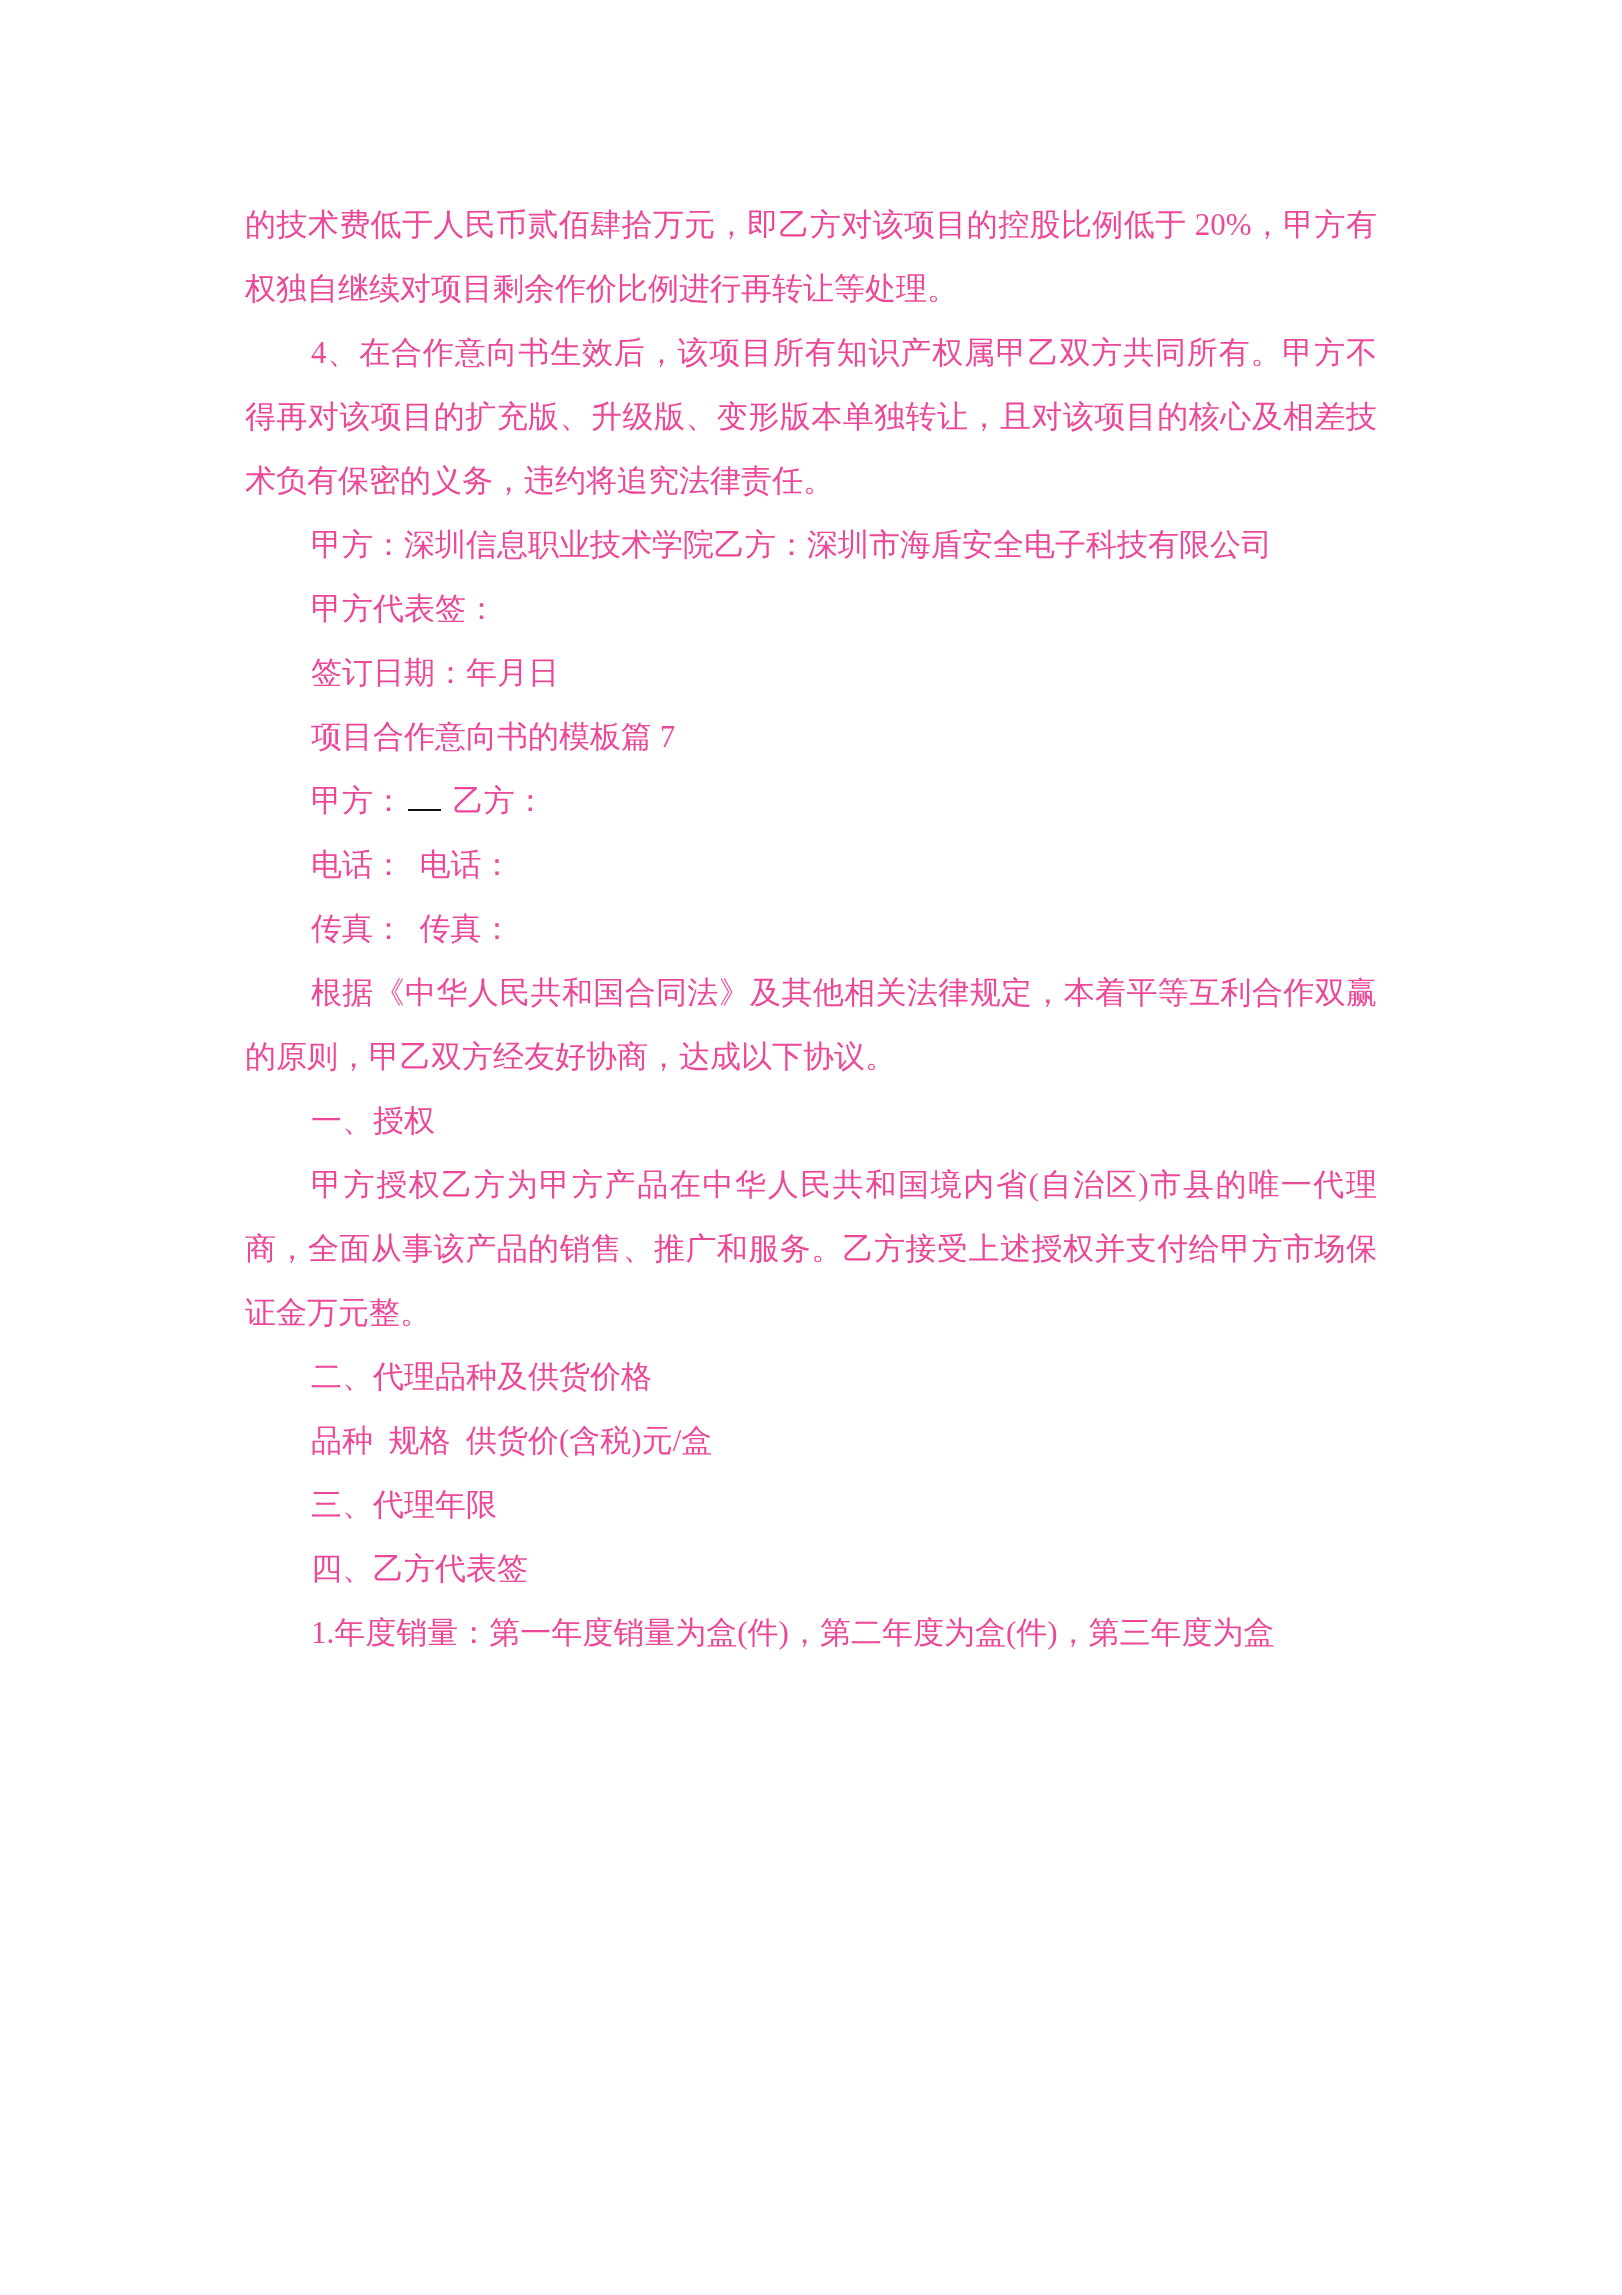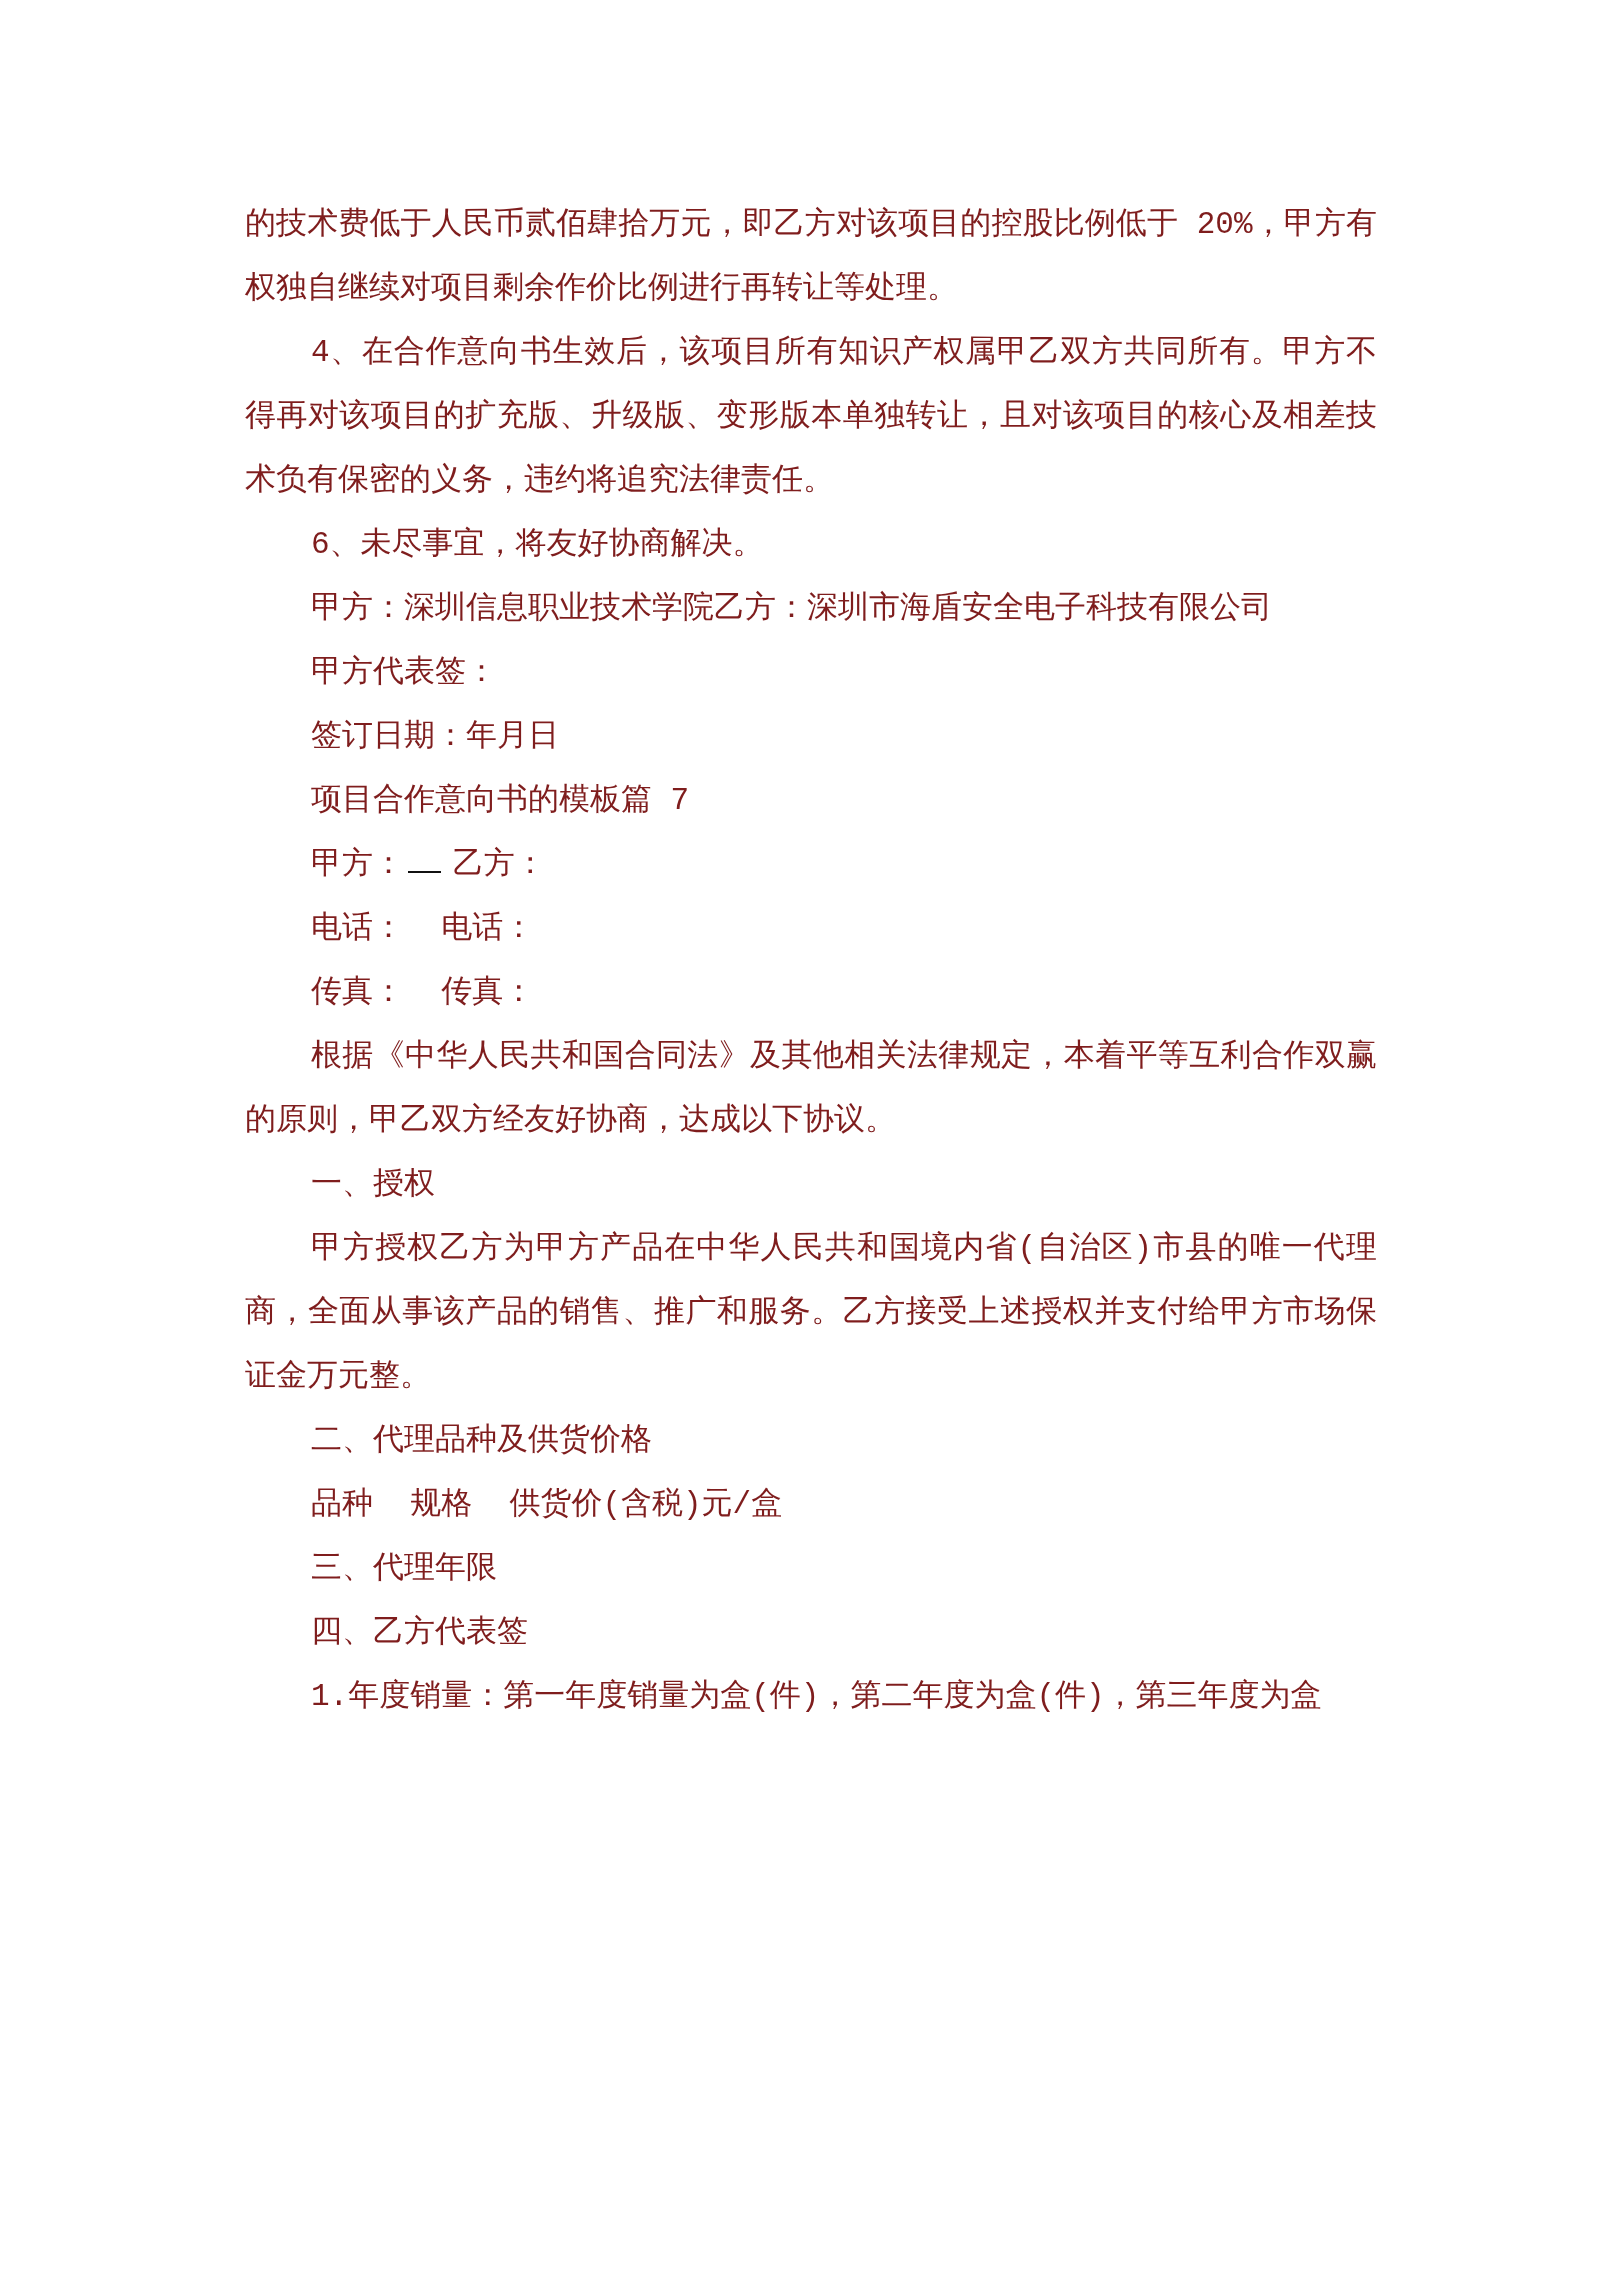--- a/index.html
+++ b/index.html
@@ -1,33 +1,32 @@
 <!DOCTYPE html>
 <html style="font-size:10.5px"><head>
 <meta charset="utf-8">
 <style>
   html, body { margin: 0; padding: 0; background: #ffffff; }
   body { width: 1623px; height: 2295px; position: relative; overflow: hidden; }
   .page {
     position: absolute; left: 245px; top: 193px; width: 1132px;
-    font-family: Liberation Mono, monospace;
-    font-size: 31px; color: #7f1d1d; line-height: 64px;
+    font-family: Liberation Serif, serif;
+    font-size: 31px; color: #ec4899; line-height: 64px;
   }
   .p { margin: 0; text-align: justify; text-align-last: left; }
   .indent { text-indent: 66px; }
   .noindent { text-indent: 0; }
   .blank { display: inline-block; width: 33px; border-bottom: 2px solid #111; height: 23.6px; vertical-align: baseline; margin: 0 11.8px 0 3.9px; }
 </style>
 </head>
 <body>
 
 <div class="page">
   <p class="p noindent">的技术费低于人民币贰佰肆拾万元，即乙方对该项目的控股比例低于 20%，甲方有权独自继续对项目剩余作价比例进行再转让等处理。</p>
   <p class="p indent">4、在合作意向书生效后，该项目所有知识产权属甲乙双方共同所有。甲方不得再对该项目的扩充版、升级版、变形版本单独转让，且对该项目的核心及相差技术负有保密的义务，违约将追究法律责任。</p>
-  <p class="p indent">6、未尽事宜，将友好协商解决。</p>
   <p class="p indent">甲方：深圳信息职业技术学院乙方：深圳市海盾安全电子科技有限公司</p>
   <p class="p indent">甲方代表签：</p>
   <p class="p indent">签订日期：年月日</p>
   <p class="p indent">项目合作意向书的模板篇 7</p>
   <p class="p indent"><span>甲方：</span><span class="blank"></span><span>乙方：</span></p>
   <p class="p indent" style="white-space: pre;">电话：  电话：</p>
   <p class="p indent" style="white-space: pre;">传真：  传真：</p>
   <p class="p indent">根据《中华人民共和国合同法》及其他相关法律规定，本着平等互利合作双赢的原则，甲乙双方经友好协商，达成以下协议。</p>
   <p class="p indent">一、授权</p>
   <p class="p indent">甲方授权乙方为甲方产品在中华人民共和国境内省(自治区)市县的唯一代理商，全面从事该产品的销售、推广和服务。乙方接受上述授权并支付给甲方市场保证金万元整。</p>

